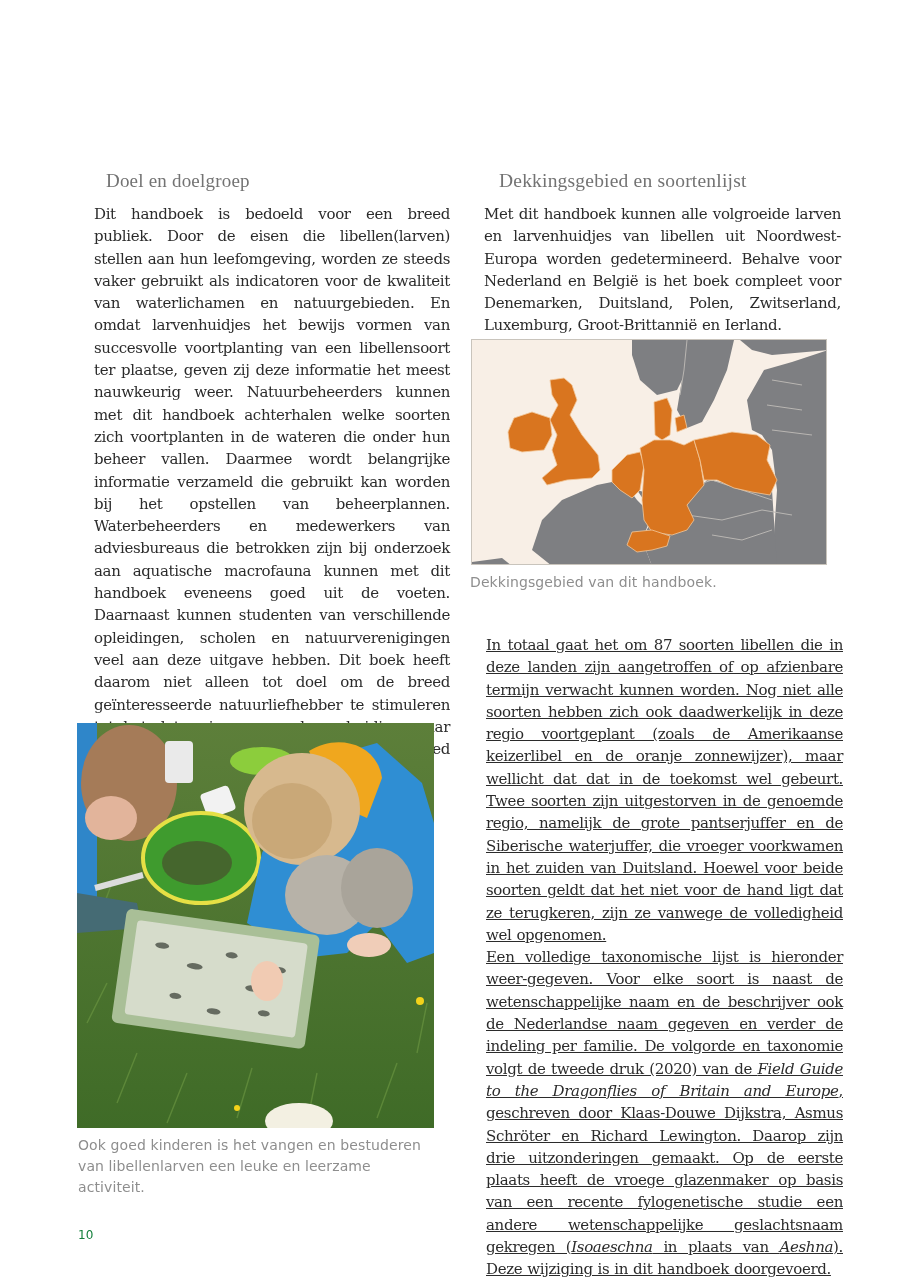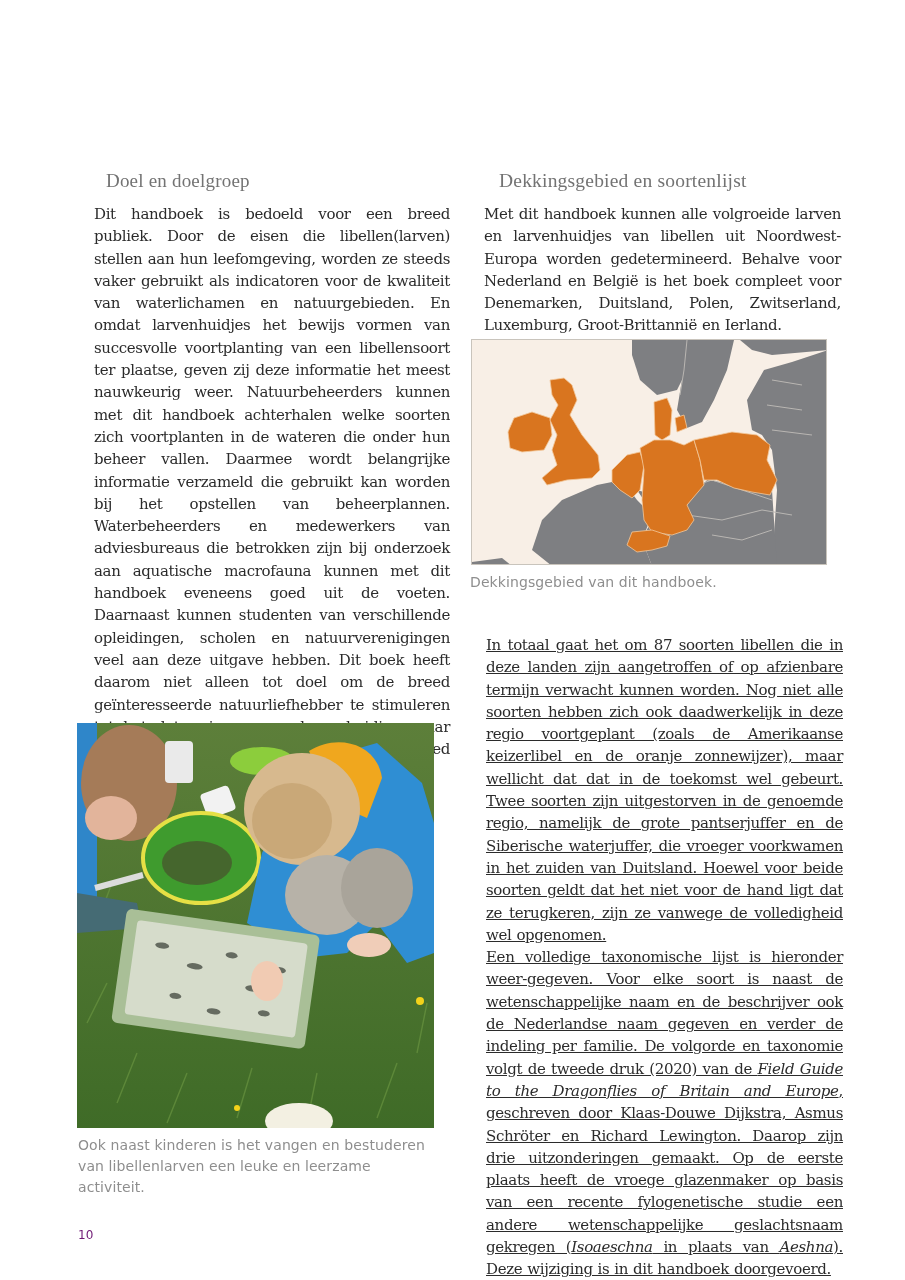--- a/index.html
+++ b/index.html
@@ -20,21 +20,21 @@
   }
   .body p { margin: 0; }
   .caption {
     position: absolute; margin: 0;
     font-family: "DejaVu Sans", sans-serif;
     font-size: 14px; line-height: 21px; color: #8e8e8e;
     letter-spacing: 0.1px;
   }
   .pagenum {
     position: absolute; left: 78px; top: 1228px;
-    font-family: "DejaVu Sans", sans-serif; font-size: 12px; color: #701a75;
+    font-family: "DejaVu Sans", sans-serif; font-size: 12px; color: #15803d;
   }
   .photo {
     position: absolute; left: 77px; top: 723px; width: 357px; height: 405px;
     overflow: hidden; background: #4f7a2f;
   }
   .map {
     position: absolute; left: 471px; top: 339px; width: 356px; height: 226px;
     border: 1px solid #c9c4bc; background: #f8efe6; overflow: hidden; box-sizing: border-box;
   }
   i { font-style: italic; }
@@ -95,21 +95,21 @@
         <ellipse cx="190" cy="285" rx="6" ry="3"></ellipse>
       </g>
     </g>
     <ellipse cx="190" cy="258" rx="16" ry="20" fill="#f1cbb3"></ellipse>
 
     <ellipse cx="222" cy="398" rx="34" ry="18" fill="#f3f0e2"></ellipse>
     <circle cx="343" cy="278" r="4" fill="#f3d21a"></circle>
     <circle cx="160" cy="385" r="3" fill="#f3d21a"></circle>
   </svg>
 </div>
-<p class="caption" style="left:78px; top:1135px; width:360px;">Ook naast kinderen is het vangen en bestuderen van libellenlarven een leuke en leerzame activiteit.</p>
+<p class="caption" style="left:78px; top:1135px; width:360px;">Ook goed kinderen is het vangen en bestuderen van libellenlarven een leuke en leerzame activiteit.</p>
 
 <div class="pagenum">10</div>
 
 <h2 class="h-right">Dekkingsgebied en soortenlijst</h2>
 <div class="body" style="left:468px; top:187px; width:357px;">
   <p>Met dit handboek kunnen alle volgroeide larven en larvenhuidjes van libellen uit Noordwest-Europa worden gedetermineerd. Behalve voor Nederland en België is het boek compleet voor Denemarken, Duitsland, Polen, Zwitserland, Luxemburg, Groot-Brittannië en Ierland.</p>
 </div>
 
 <div class="map">
   <svg width="356" height="226" viewBox="0 0 356 226">

